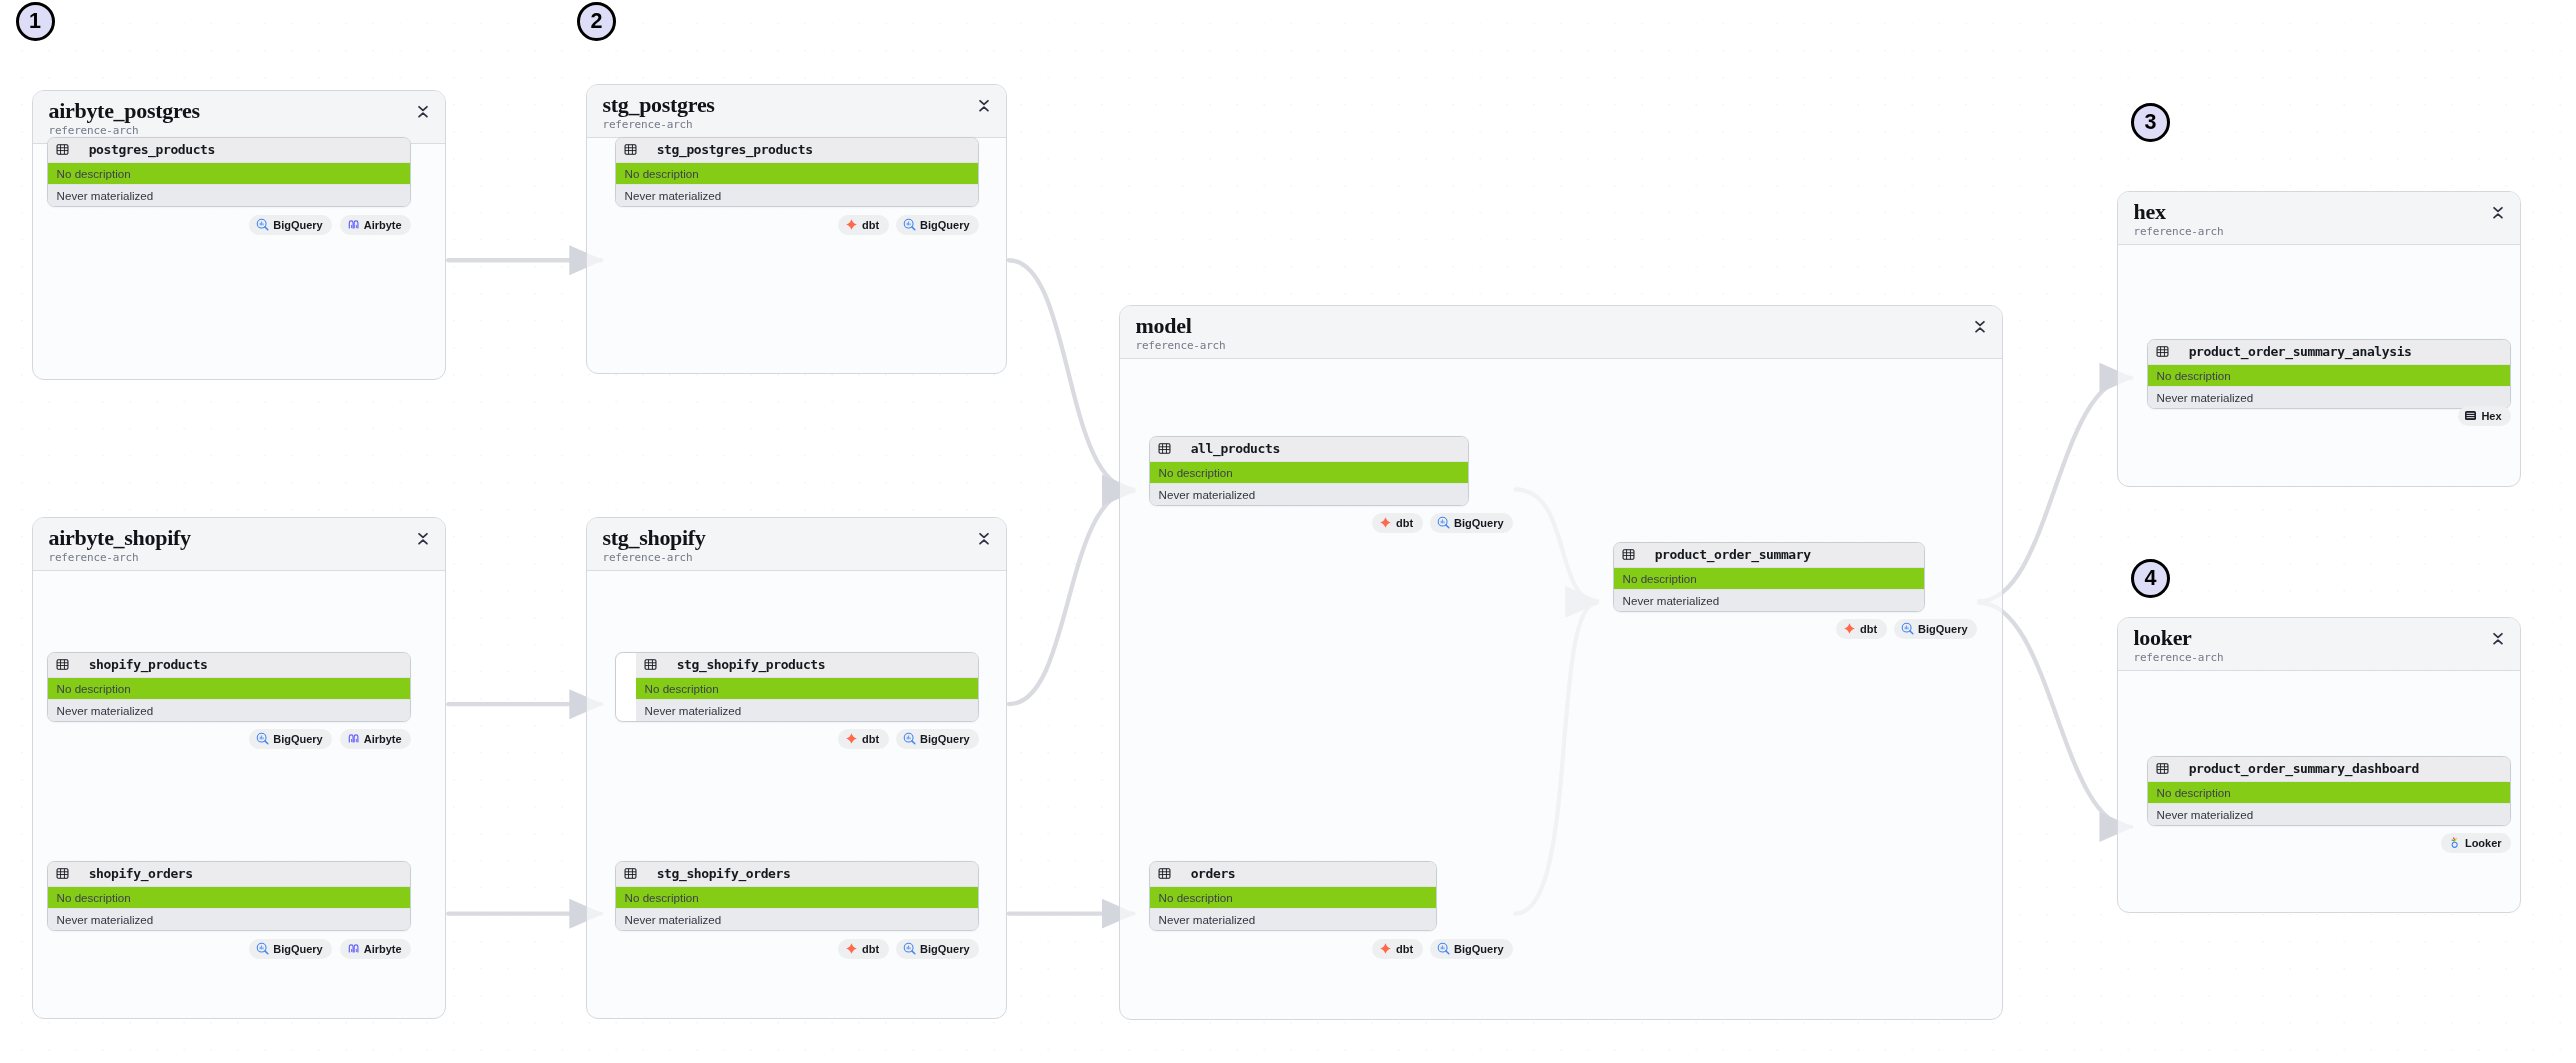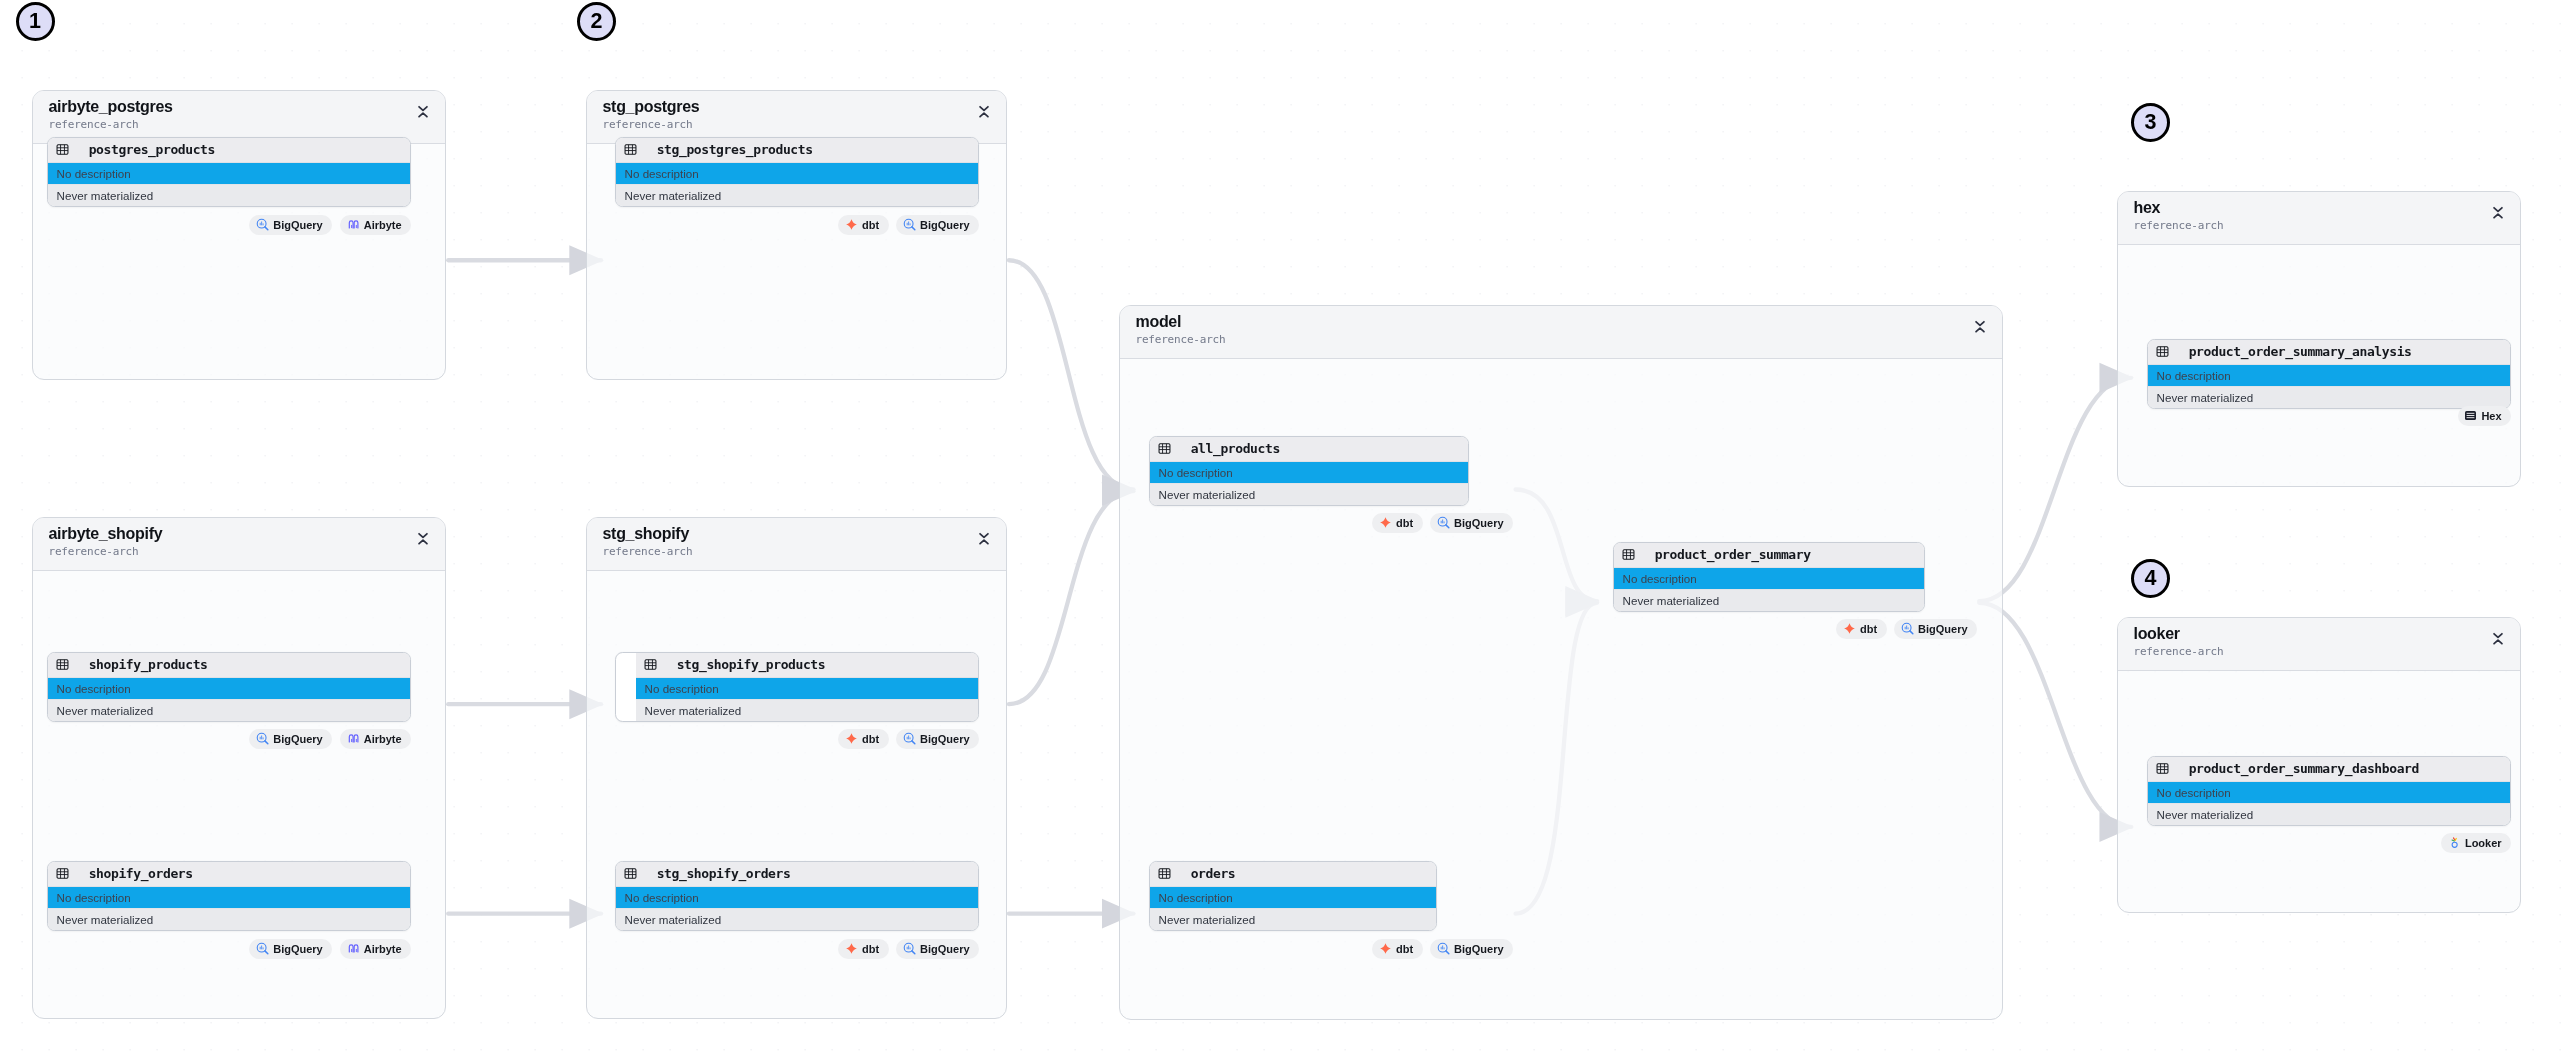--- a/index.html
+++ b/index.html
@@ -37,22 +37,22 @@
     background: #f4f5f7;
     border-bottom: 1.3px solid #d9dce2;
     border-radius: 10.3px 10.3px 0 0;
     padding: 7.7px 15.5px 0 15.5px;
     display: flex;
     align-items: flex-start;
     justify-content: space-between;
   }
   .group-titlewrap { display: flex; flex-direction: column; line-height: 1.05; }
   .group-title {
-    font-family: Liberation Sans, sans-serif;
-    font-size: 16px;
+    font-family: Liberation Serif, serif;
+    font-size: 22px;
     font-weight: 700;
     color: #101318;
     letter-spacing: -0.3px;
   }
   .group-sub {
     font-family: "DejaVu Sans Mono", "Liberation Mono", monospace;
     font-size: 11px;
     color: #73798a;
     margin-top: 3.4px;
     letter-spacing: -0.2px;
@@ -92,21 +92,21 @@
     color: #15181e;
     letter-spacing: -0.4px;
     white-space: nowrap;
   }
   .node-row {
     padding: 3.4px 8.6px 4.3px 8.6px;
     font-size: 11.6px;
     color: #3d424e;
     white-space: nowrap;
   }
-  .node-row.desc { background: #0ea5e9; }
+  .node-row.desc { background: #84cc16; }
   .node-row.mat  { background: #e9eaed; border-top: 0.9px solid #e2e4e8; color: #30353f; }
 
   .table-icon { flex: 0 0 auto; display: block; }
 
   
   .badges {
     position: absolute;
     display: flex;
     gap: 7.7px;
     align-items: center;
@@ -207,21 +207,21 @@
         </div>
         <div class="badge">
           <svg width="13" height="13" viewBox="0 0 18 18" class="bicon">
             <path d="M3.2 13.8 V6.6 a2.6 2.6 0 0 1 5.2 0 V13.8" fill="none" stroke="#615eff" stroke-width="1.6" stroke-linecap="round"></path>
             <path d="M9.9 13.8 V6.6 a2.6 2.6 0 0 1 5.2 0 V13.8" fill="none" stroke="#615eff" stroke-width="1.6" stroke-linecap="round"></path>
             <path d="M6.4 10.2 V13.4 M12.9 10.2 V13.4" stroke="#615eff" stroke-width="1.3" stroke-linecap="round"></path>
           </svg>
           <span>Airbyte</span>
         </div>
       </div>
-      <div class="group" style="left: 586px; top: 90px; width: 421px; height: 290px;">
+      <div class="group" style="left: 586px; top: 84px; width: 421px; height: 290px;">
         <div class="group-header">
           <div class="group-titlewrap">
             <div class="group-title">stg_postgres</div>
             <div class="group-sub">reference-arch</div>
           </div>
           <div class="collapse-icon">
             <svg width="12" height="15.5" viewBox="0 0 14 18">
               <path d="M2.4 3.2 L7 7.4 L11.6 3.2" fill="none" stroke="#2c3040" stroke-width="2" stroke-linecap="round" stroke-linejoin="round"></path>
               <path d="M2.4 14.8 L7 10.6 L11.6 14.8" fill="none" stroke="#2c3040" stroke-width="2" stroke-linecap="round" stroke-linejoin="round"></path>
             </svg>

